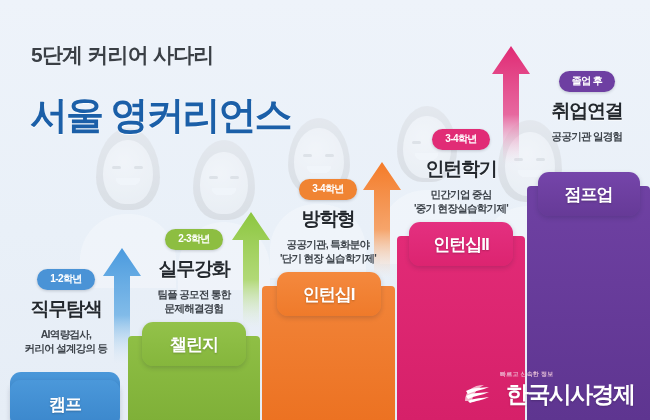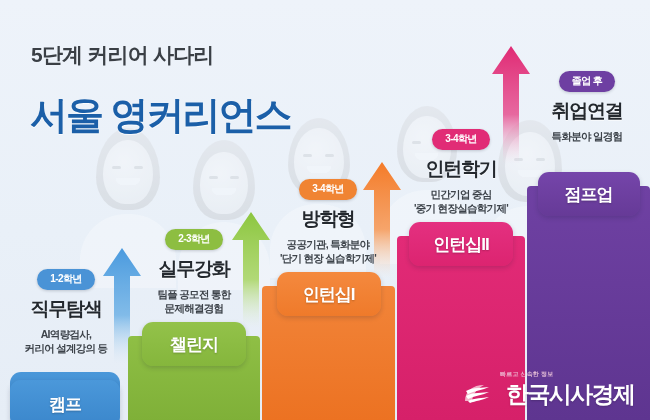--- a/index.html
+++ b/index.html
@@ -220,21 +220,21 @@
     <div class="sdesc">
       <div>민간기업 중심</div>
       <div>'중기 현장실습학기제'</div>
     </div>
   </div>
 
   <div class="info" style="left:524px;top:70px;width:126px;">
     <div class="badge" style="background:#6e3fa2;">졸업 후</div>
     <div class="stitle">취업연결</div>
     <div class="sdesc">
-      <div>특화분야 일경험</div>
+      <div>공공기관 일경험</div>
     </div>
   </div>
 
   <div class="logo" style="left:462px;top:379px;">
     <div class="logo-tag">빠르고 신속한 정보</div>
     <svg width="30" height="26" viewBox="0 0 30 26">
       <path d="M3 19 C3 9 11 3 22 3 C16 6 11 11 10 19 Z" fill="#f3b9cf" opacity=".95"></path>
       <path d="M4 9 C11 5 21 6 27 5 C21 8 12 9 6 12 Z" fill="#ffffff"></path>
       <path d="M4 14 C11 10 21 11 27 10 C21 13 12 14 6 17 Z" fill="#ffffff"></path>
       <path d="M6 19 C12 16 21 16 27 15 C21 18 13 19 8 21 Z" fill="#ffffff"></path>

